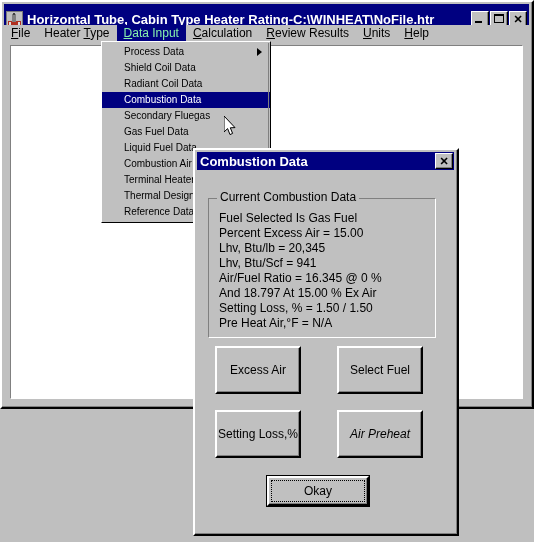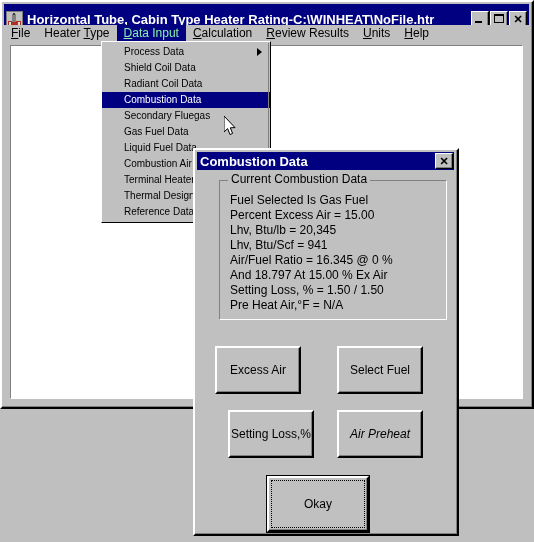--- a/index.html
+++ b/index.html
@@ -279,29 +279,28 @@
     font-size: 13px;
     font-weight: bold;
     flex: 1 1 auto;
     white-space: nowrap;
   }
 
   
   .groupbox {
     position: absolute;
     left: 13px;
-    top: 30px;
+    top: 48px;
     width: 228px;
     height: 140px;
     border-top: 1px solid #808080;
     border-left: 1px solid #808080;
     border-right: 1px solid #ffffff;
     border-bottom: 1px solid #ffffff;
     box-sizing: border-box;
-    margin-left: 11px;
   }
   .groupbox-label {
     position: absolute;
     left: 8px;
     top: -8px;
     background: #c0c0c0;
     padding: 0 3px;
     font-size: 12px;
     color: #000000;
     white-space: nowrap;
@@ -345,28 +344,28 @@
     left: 0; top: 0; right: 0; bottom: 0;
     border-right: 1px solid #808080;
     border-bottom: 1px solid #808080;
     box-sizing: border-box;
     pointer-events: none;
   }
   .btn-label { position: relative; z-index: 1; }
 
   #btn-excess-air   { left: 20px;  top: 196px; width: 86px; height: 48px; }
   #btn-select-fuel  { left: 142px; top: 196px; width: 86px; height: 48px; }
-  #btn-setting-loss { left: 20px;  top: 260px; width: 86px; height: 48px; margin-left: 13px; }
+  #btn-setting-loss { left: 20px;  top: 260px; width: 86px; height: 48px; }
   #btn-air-preheat  { left: 142px; top: 260px; width: 86px; height: 48px; font-style: italic; }
 
   #btn-okay {
     left: 72px;
     top: 326px;
     width: 102px;
-    height: 56px;
+    height: 30px;
     border-top: 2px solid #ffffff;
     border-left: 2px solid #ffffff;
     border-right: 2px solid #000000;
     border-bottom: 2px solid #000000;
     outline: 1px solid #000000;
     outline-offset: 0px;
   }
   #btn-okay .focus-ring {
     position: absolute;
     left: 2px; top: 2px; right: 2px; bottom: 2px;

